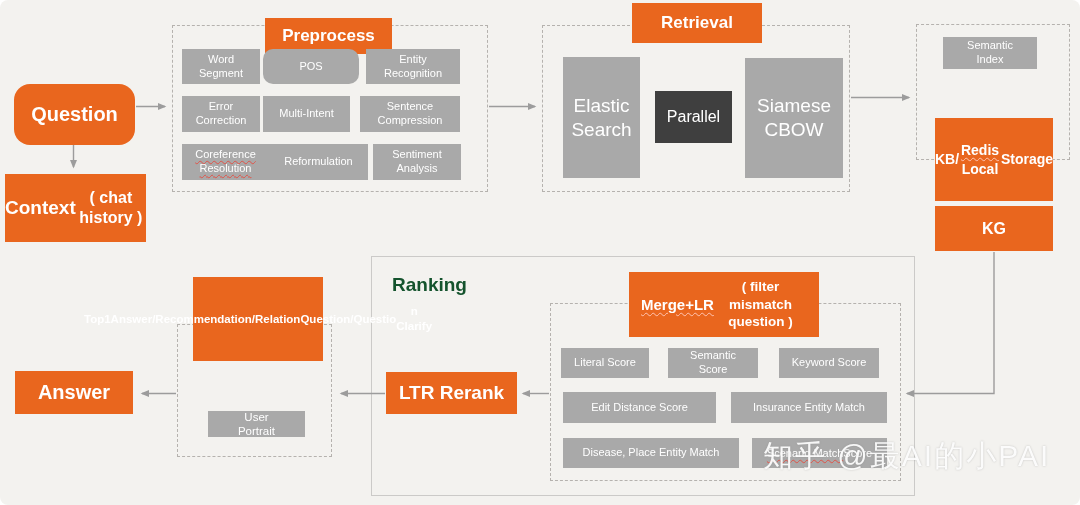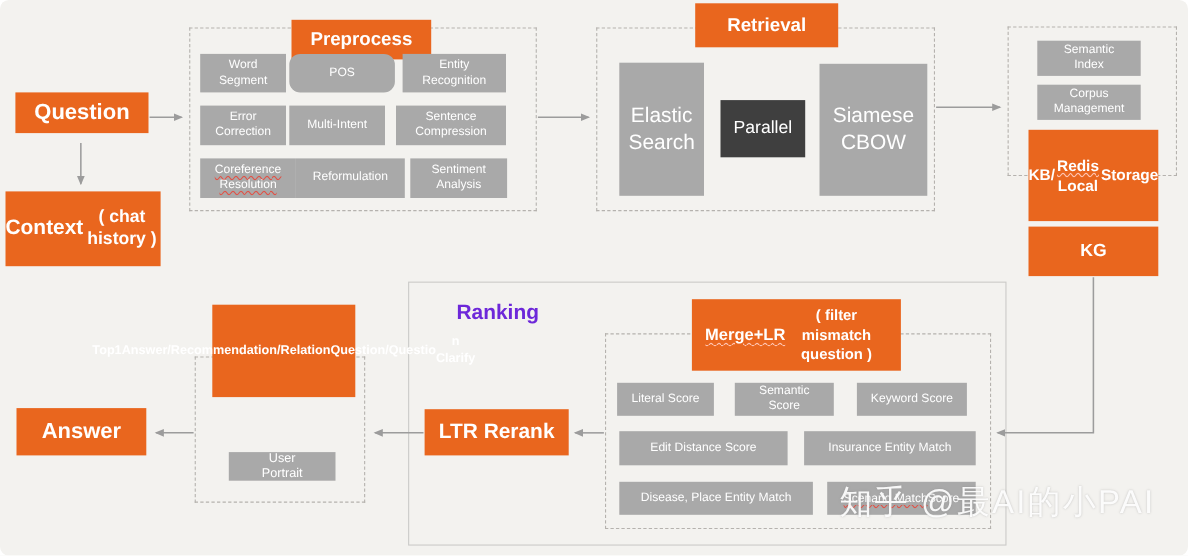--- a/index.html
+++ b/index.html
@@ -19,21 +19,21 @@
   .dashed{position:absolute;border:1px dashed #b5b2ae;z-index:1;box-sizing:border-box;}
   .panel{position:absolute;border:1px solid #cbcac8;z-index:0;box-sizing:border-box;}
   .t11{font-size:11px;}
   .t115{font-size:11.5px;}
   .t16{font-size:16px;}
   .t17{font-size:17px;}
   .t19{font-size:19px;font-weight:400;}
   .t20{font-size:20px;}
   .ranking-title{
     position:absolute;left:392px;top:274px;z-index:1;
-    font-size:19px;font-weight:700;color:#6d28d9;margin-left:23px;
+    font-size:19px;font-weight:700;color:#14532d;
   }
   .squig-red{
     text-decoration-line:underline;text-decoration-style:wavy;
     text-decoration-color:#e05247;text-decoration-thickness:1px;text-underline-offset:2px;
   }
   .squig-white{
     text-decoration-line:underline;text-decoration-style:wavy;
     text-decoration-color:#ffc4b2;text-decoration-thickness:1px;text-underline-offset:2px;
   }
   .block-line{display:block;}
@@ -67,21 +67,21 @@
       <line x1="73.5" y1="130" x2="73.5" y2="167" marker-end="url(#arw)"></line>
       <line x1="489" y1="106.5" x2="535" y2="106.5" marker-end="url(#arw)"></line>
       <line x1="851" y1="97.5" x2="909" y2="97.5" marker-end="url(#arw)"></line>
       <polyline points="994,252 994,393.5 907,393.5" marker-end="url(#arw)"></polyline>
       <line x1="549" y1="393.5" x2="523" y2="393.5" marker-end="url(#arw)"></line>
       <line x1="385" y1="393.5" x2="341" y2="393.5" marker-end="url(#arw)"></line>
       <line x1="176" y1="393.5" x2="142" y2="393.5" marker-end="url(#arw)"></line>
     </g>
   </svg>
 
-  <div class="node orange t20" style="left:14px;top:84px;width:121px;height:37px;">Question</div>
+  <div class="node orange t20" style="left:14px;top:84px;width:121px;height:61px;border-radius:16px;">Question</div>
 
   <div class="node orange col" style="left:5px;top:174px;width:141px;height:68px;">
     <span class="block-line" style="font-size:19px;">Context</span>
     <span class="block-line" style="font-size:16px;">( chat history )</span>
   </div>
 
   <div class="node orange t17" style="left:265px;top:18px;width:127px;height:36px;">Preprocess</div>
 
   <div class="node gray t11" style="left:182px;top:49px;width:78px;height:35px;padding:0 5px;">Word Segment</div>
   <div class="node gray t11" style="left:263px;top:49px;width:96px;height:35px;border-radius:10px;">POS</div>
@@ -94,21 +94,20 @@
   </div>
   <div class="node gray t11" style="left:269px;top:144px;width:99px;height:36px;">Reformulation</div>
   <div class="node gray t11" style="left:373px;top:144px;width:88px;height:36px;padding:0 12px;">Sentiment Analysis</div>
 
   <div class="node orange t17" style="left:632px;top:3px;width:130px;height:40px;">Retrieval</div>
   <div class="node gray t19" style="left:563px;top:57px;width:77px;height:121px;padding:0 6px;">Elastic Search</div>
   <div class="node dark t16" style="left:655px;top:91px;width:77px;height:52px;">Parallel</div>
   <div class="node gray t19" style="left:745px;top:58px;width:98px;height:120px;padding:0 8px;">Siamese CBOW</div>
 
   <div class="node gray t11" style="left:943px;top:37px;width:94px;height:32px;padding:0 13px;">Semantic Index</div>
-  <div class="node gray t11" style="left:943px;top:77px;width:94px;height:32px;padding:0 12px;">Corpus Management</div>
   <div class="node orange col" style="left:935px;top:118px;width:118px;height:83px;font-size:14px;line-height:1.35;">
     <span class="block-line">KB/</span>
     <span class="block-line"><span class="squig-white">Redis</span><span> Local</span></span>
     <span class="block-line">Storage</span>
   </div>
   <div class="node orange t16" style="left:935px;top:206px;width:118px;height:45px;">KG</div>
 
   <div class="ranking-title">Ranking</div>
 
   <div class="node orange col" style="left:629px;top:272px;width:190px;height:65px;padding:0 12px;line-height:1.3;">

